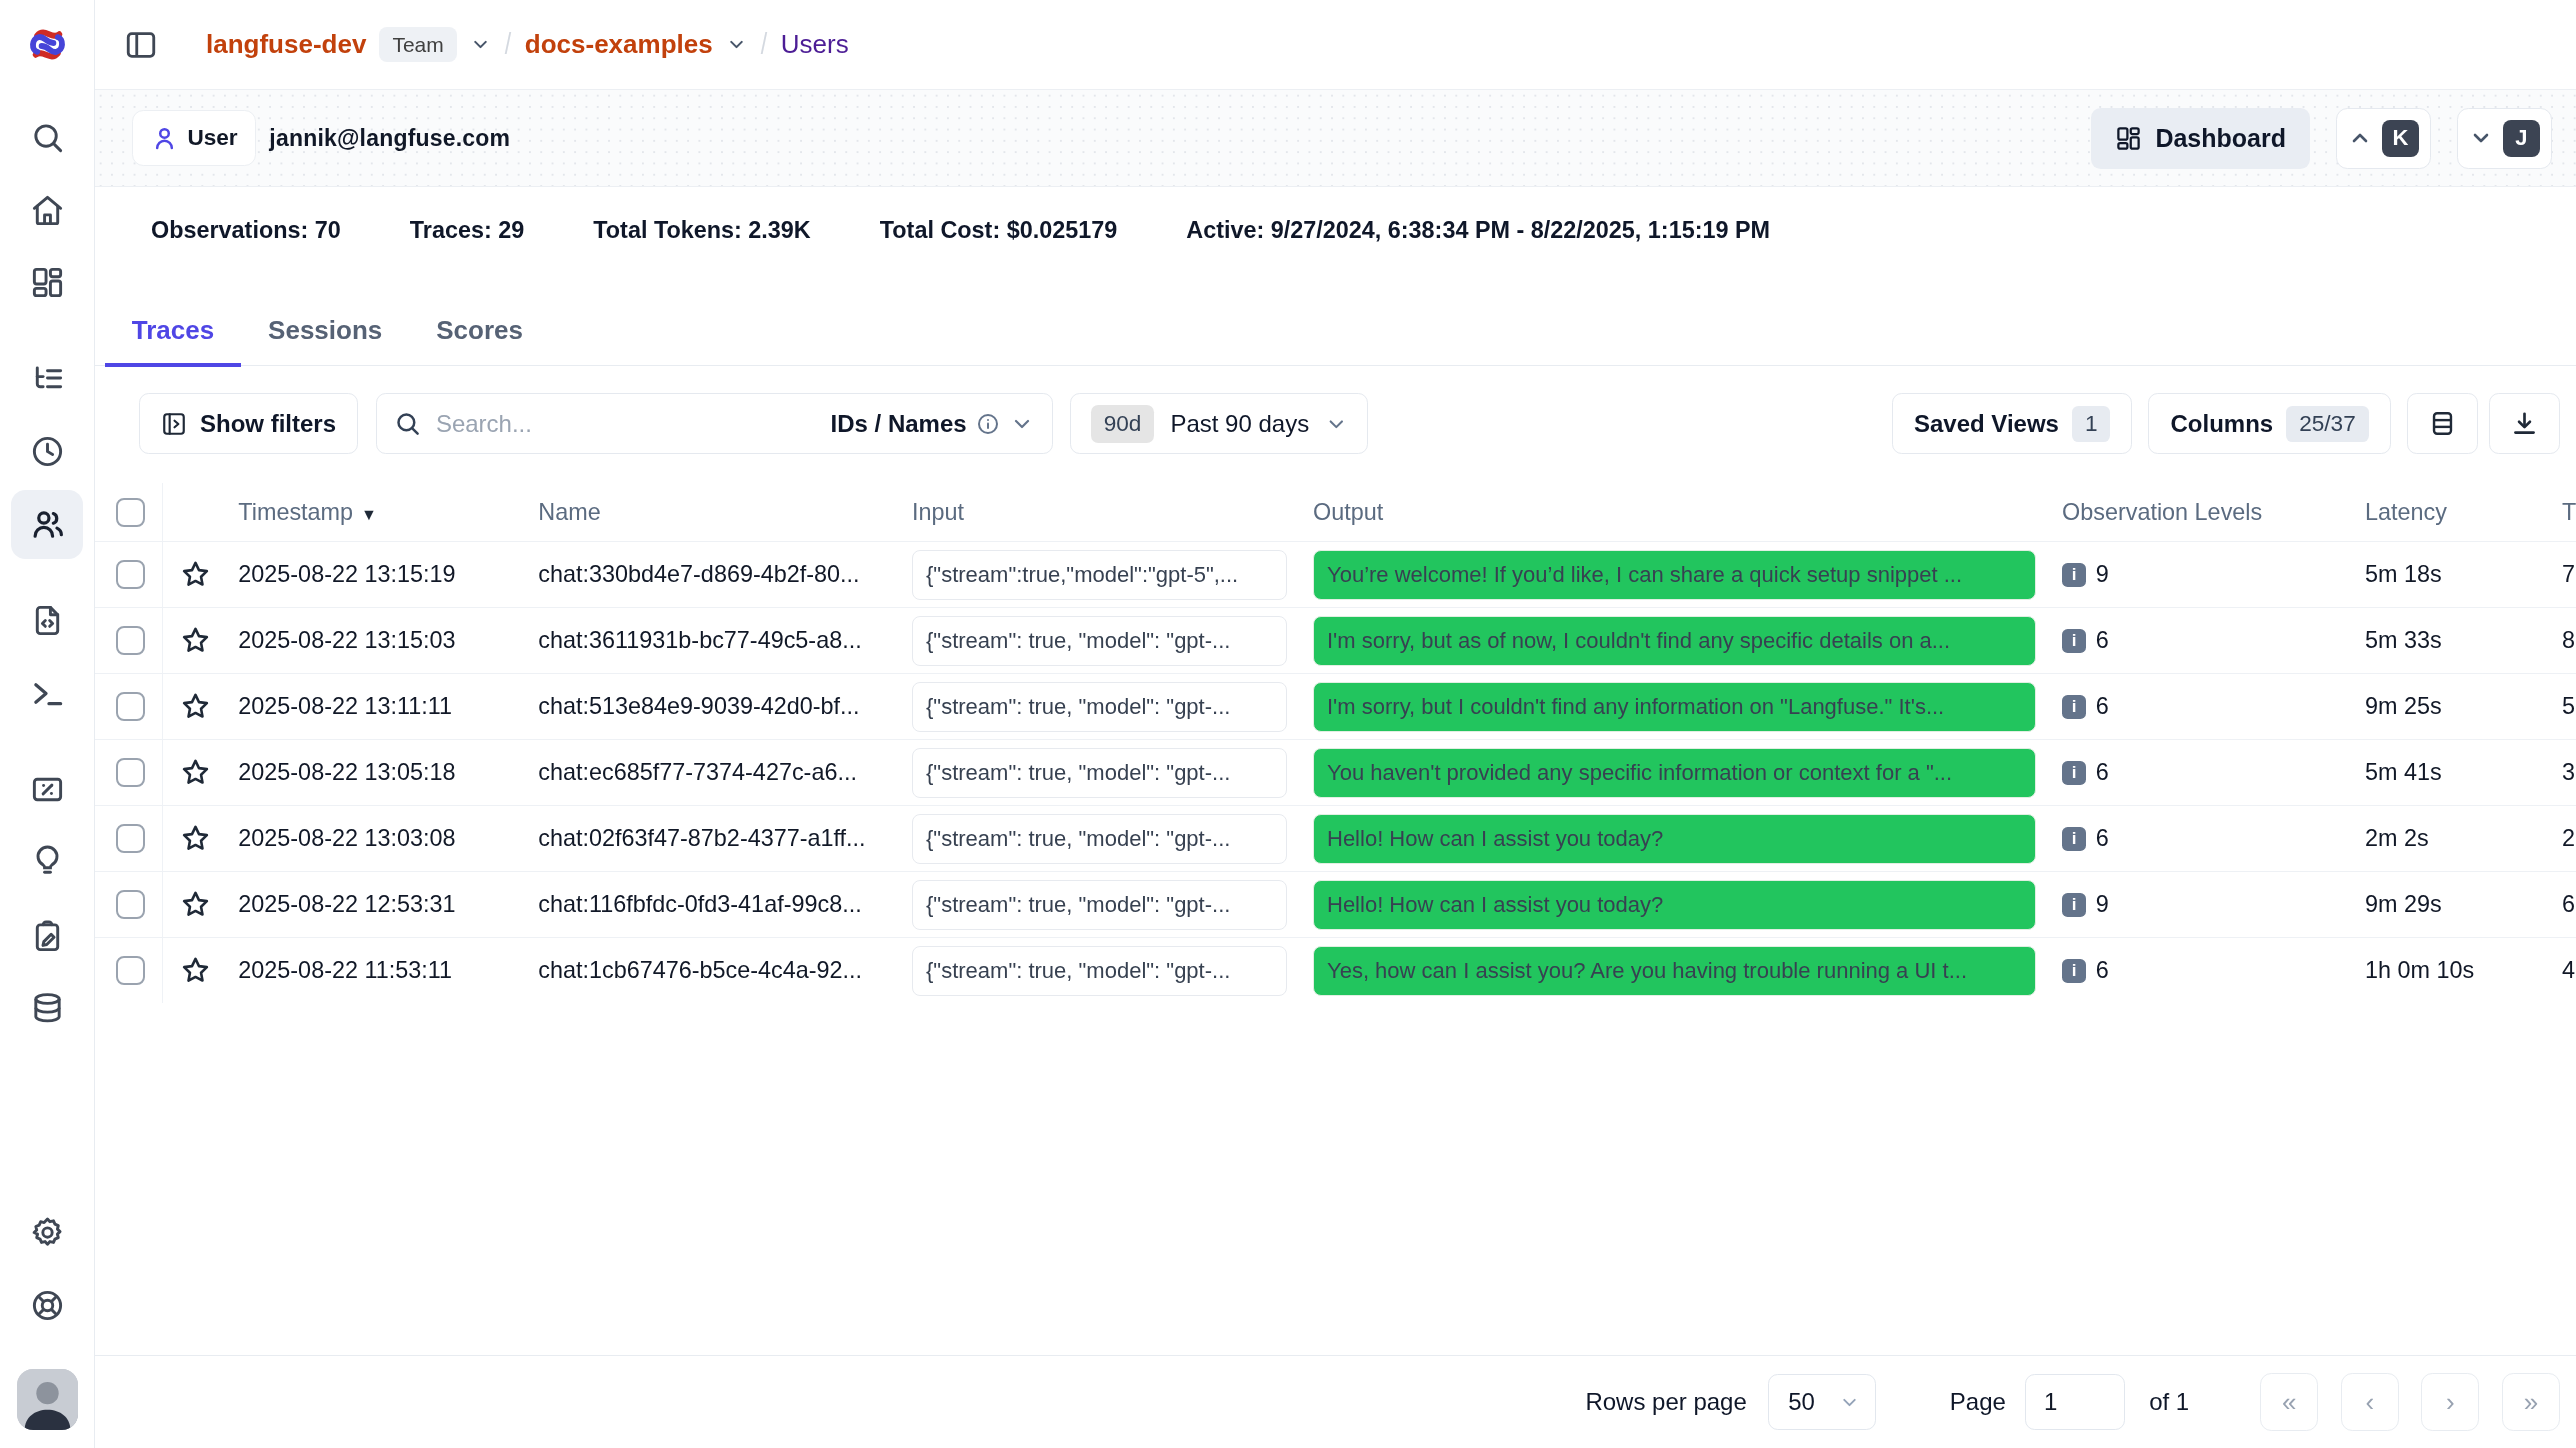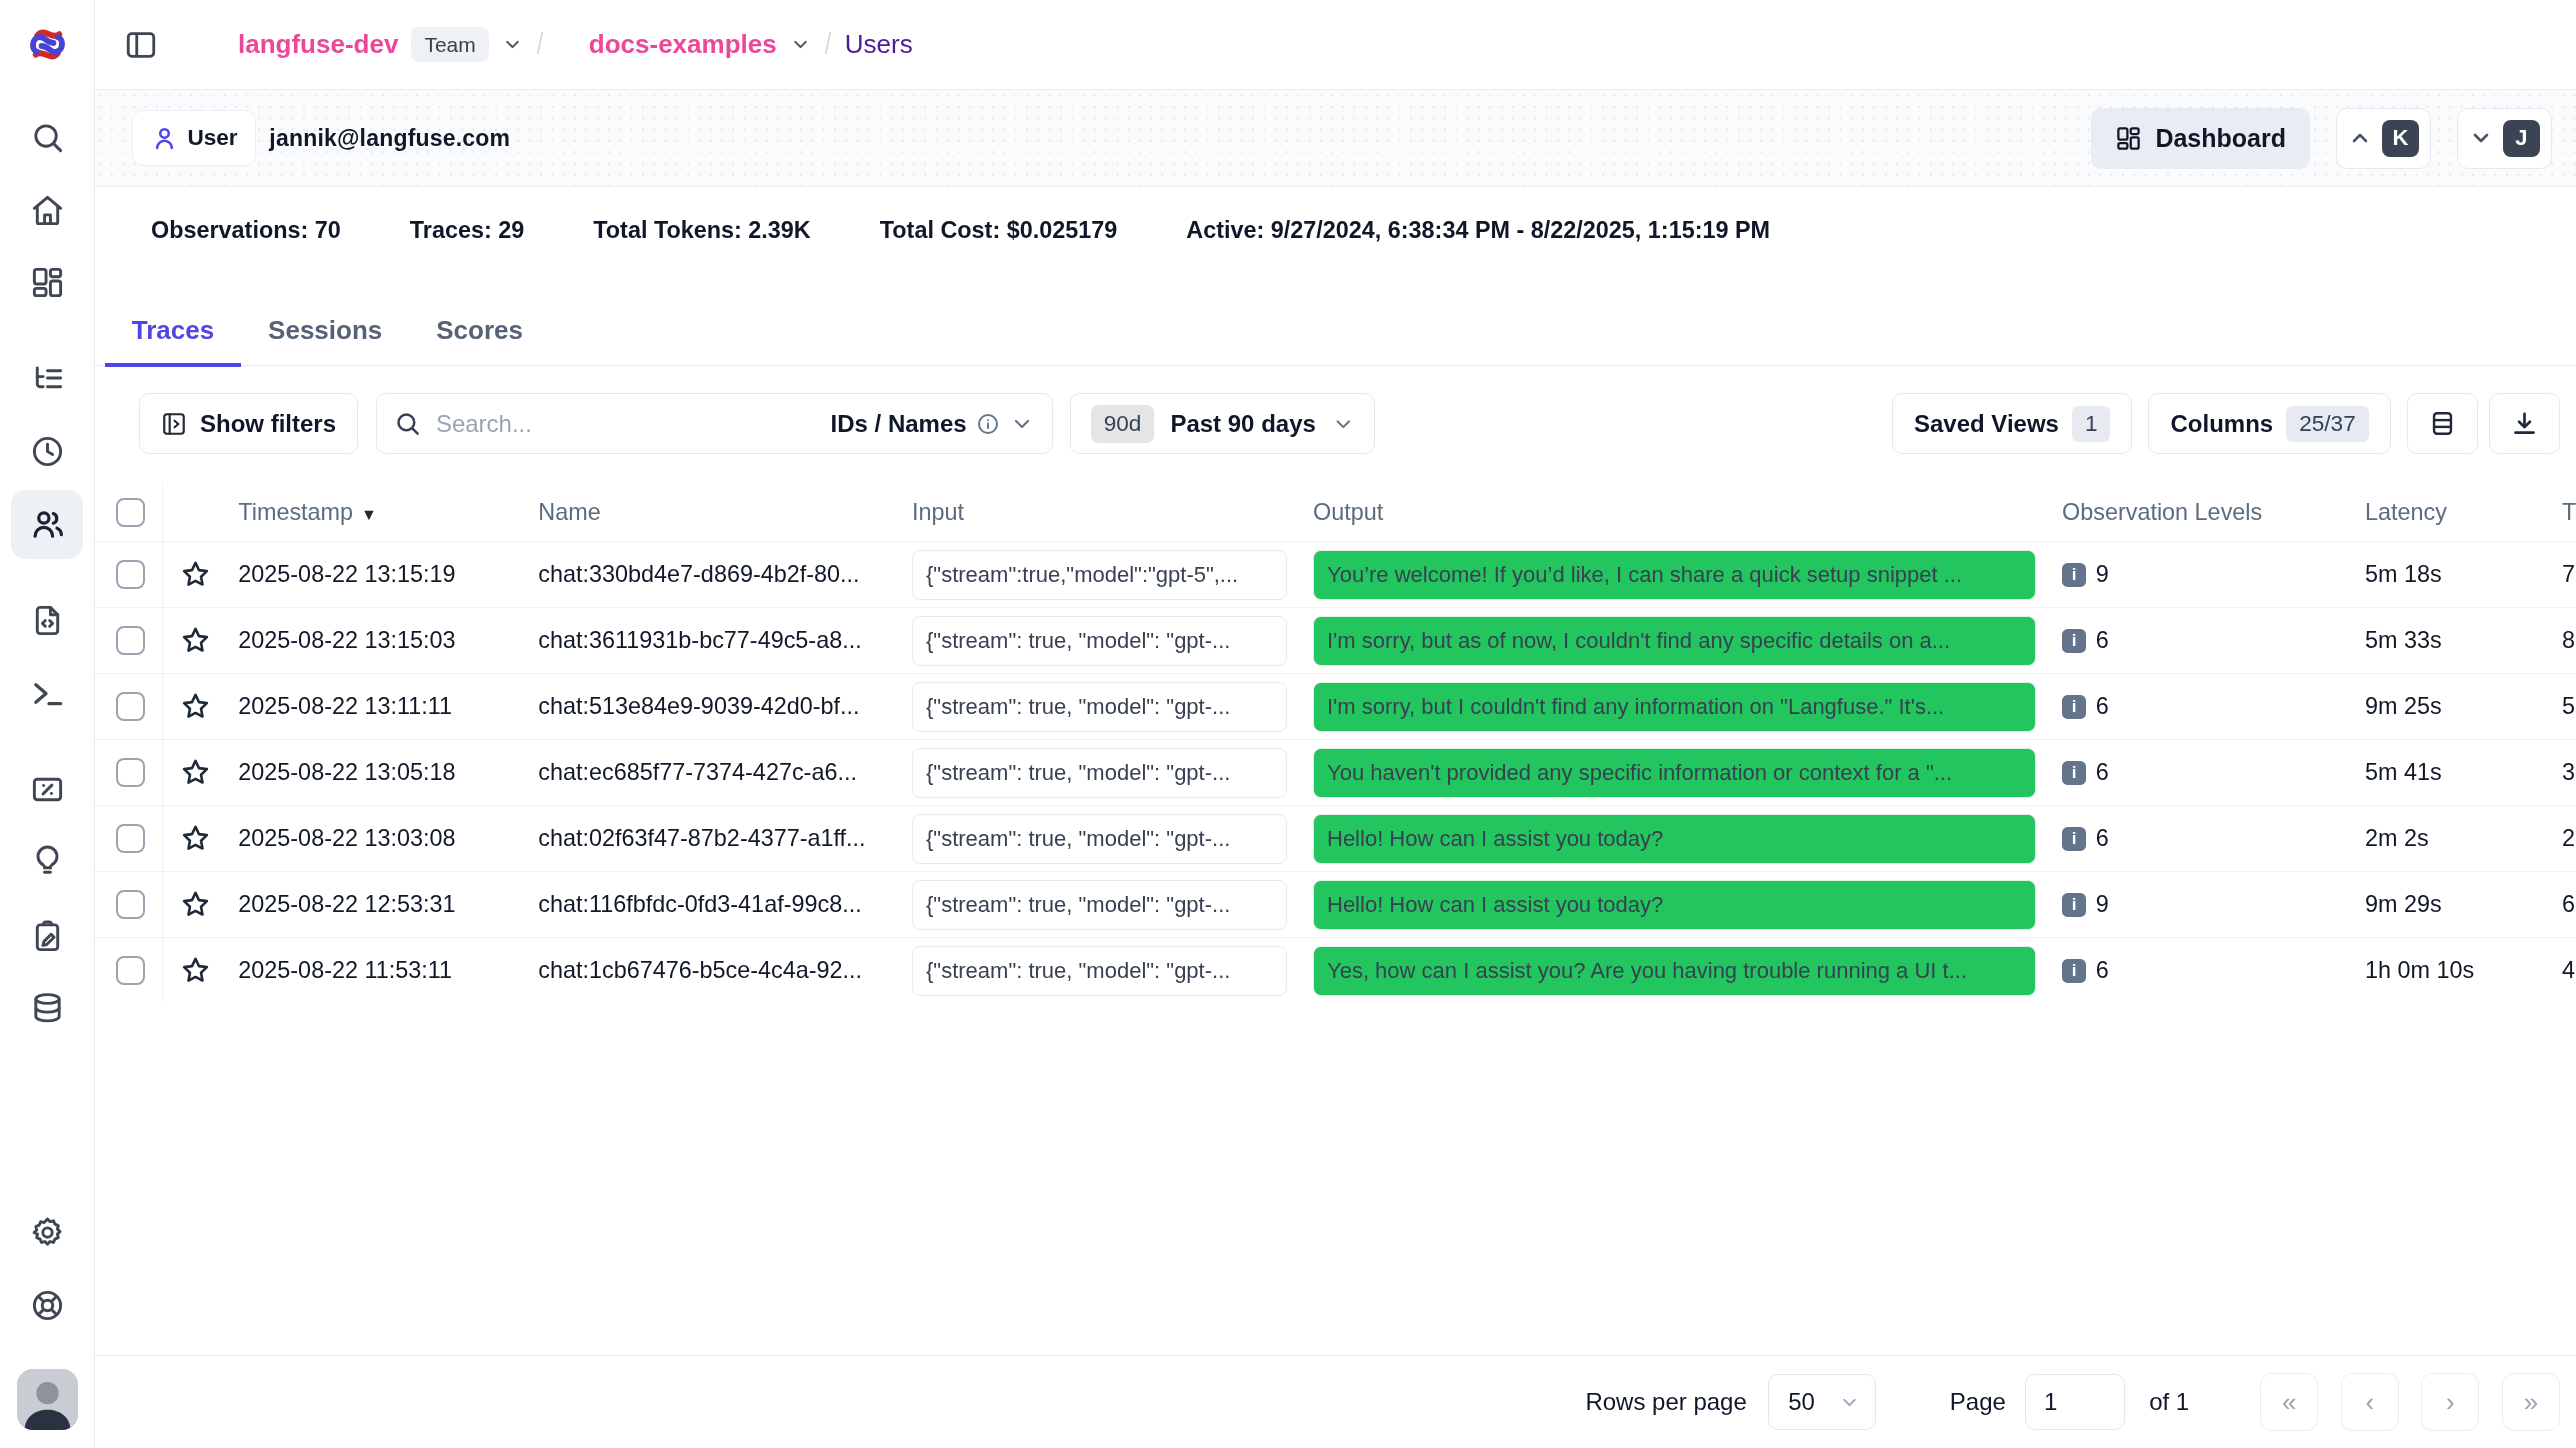--- a/index.html
+++ b/index.html
@@ -22,21 +22,21 @@
 
   
   .main { position:relative; flex:1; display:flex; flex-direction:column; height:100%; overflow:hidden; }
 
   .topbar { height:90px; border-bottom:1.6px solid #eceff3; display:flex; align-items:center;
             padding:0 24px 0 26px; flex:0 0 auto; }
   .toggle-btn { width:40px; height:40px; display:flex; align-items:center; justify-content:center;
                 color:#3f4754; margin-right:45px; }
   .toggle-btn svg { width:34px; height:34px; }
   .crumb { display:flex; align-items:center; gap:13px; font-size:26px; }
-  .crumb .seg { font-weight:600; color:#ec4899;margin-left:32px; }
+  .crumb .seg { font-weight:600; color:#c2410c; }
   .crumb .badge-team { background:#eef1f5; border-radius:8px; padding:5.6px 13px; font-size:21px;
                        color:#404040; font-weight:500; }
   .crumb .chev { color:#475569; display:flex; }
   .crumb .chev svg { width:21px; height:21px; }
   .crumb .slash { color:#d4d9e0; font-size:29px; font-weight:300; transform:scaleX(.8); }
   .crumb .current { color:#4c1d95; font-weight:400; }
 
   
   .band { height:97px; flex:0 0 auto; border-bottom:1.6px solid #eceff3;
           background-color:#fafbfc;
@@ -77,21 +77,21 @@
                border-radius:9.7px; display:flex; align-items:center; padding:0 17.7px; gap:14.5px; }
   .searchbox svg.mag { width:27px; height:27px; color:#334155; flex:0 0 auto; }
   .searchbox input { border:none; outline:none; flex:1; font-size:24px; color:#111827;
                      font-family:inherit; background:transparent; min-width:0; }
   .searchbox input::placeholder { color:#9aa4b2; }
   .scope { display:flex; align-items:center; gap:9.7px; font-size:24px; font-weight:600; color:#0f1729; }
   .scope svg { width:24px; height:24px; color:#64748b; }
   .datebtn { margin-left:17.7px; height:61px; background:#fff; border:1.6px solid #e5e9ef; border-radius:9.7px;
              display:flex; align-items:center; gap:16px; padding:0 19.3px; }
   .mini-badge { background:#e5e5e5; border-radius:7.2px; padding:6.4px 13px; font-size:22.6px; color:#334155; }
-  .datebtn .dlabel { font-size:24px; font-weight:700; color:#0f1729; }
+  .datebtn .dlabel { font-size:24px; font-weight:400; color:#0f1729; }
   .datebtn svg { width:22.6px; height:22.6px; color:#64748b; }
   .toolbar .spacer { flex:1; }
   .count-badge { background:#e7ebf1; border-radius:6.4px; padding:4.8px 13px; font-size:22.6px; font-weight:500; color:#334155; }
   .iconbtn { width:71px; height:61px; background:#fff; border:1.6px solid #e5e9ef; border-radius:9.7px;
              display:flex; align-items:center; justify-content:center; color:#1f2937; }
   .iconbtn svg { width:29px; height:29px; }
 
   
   .tablewrap { margin-top:29px; overflow:hidden; flex:0 0 auto; }
   .tgrid { display:grid; grid-template-columns:68px 64px 300px 372px 401px 749px 304px 193px 126px;

